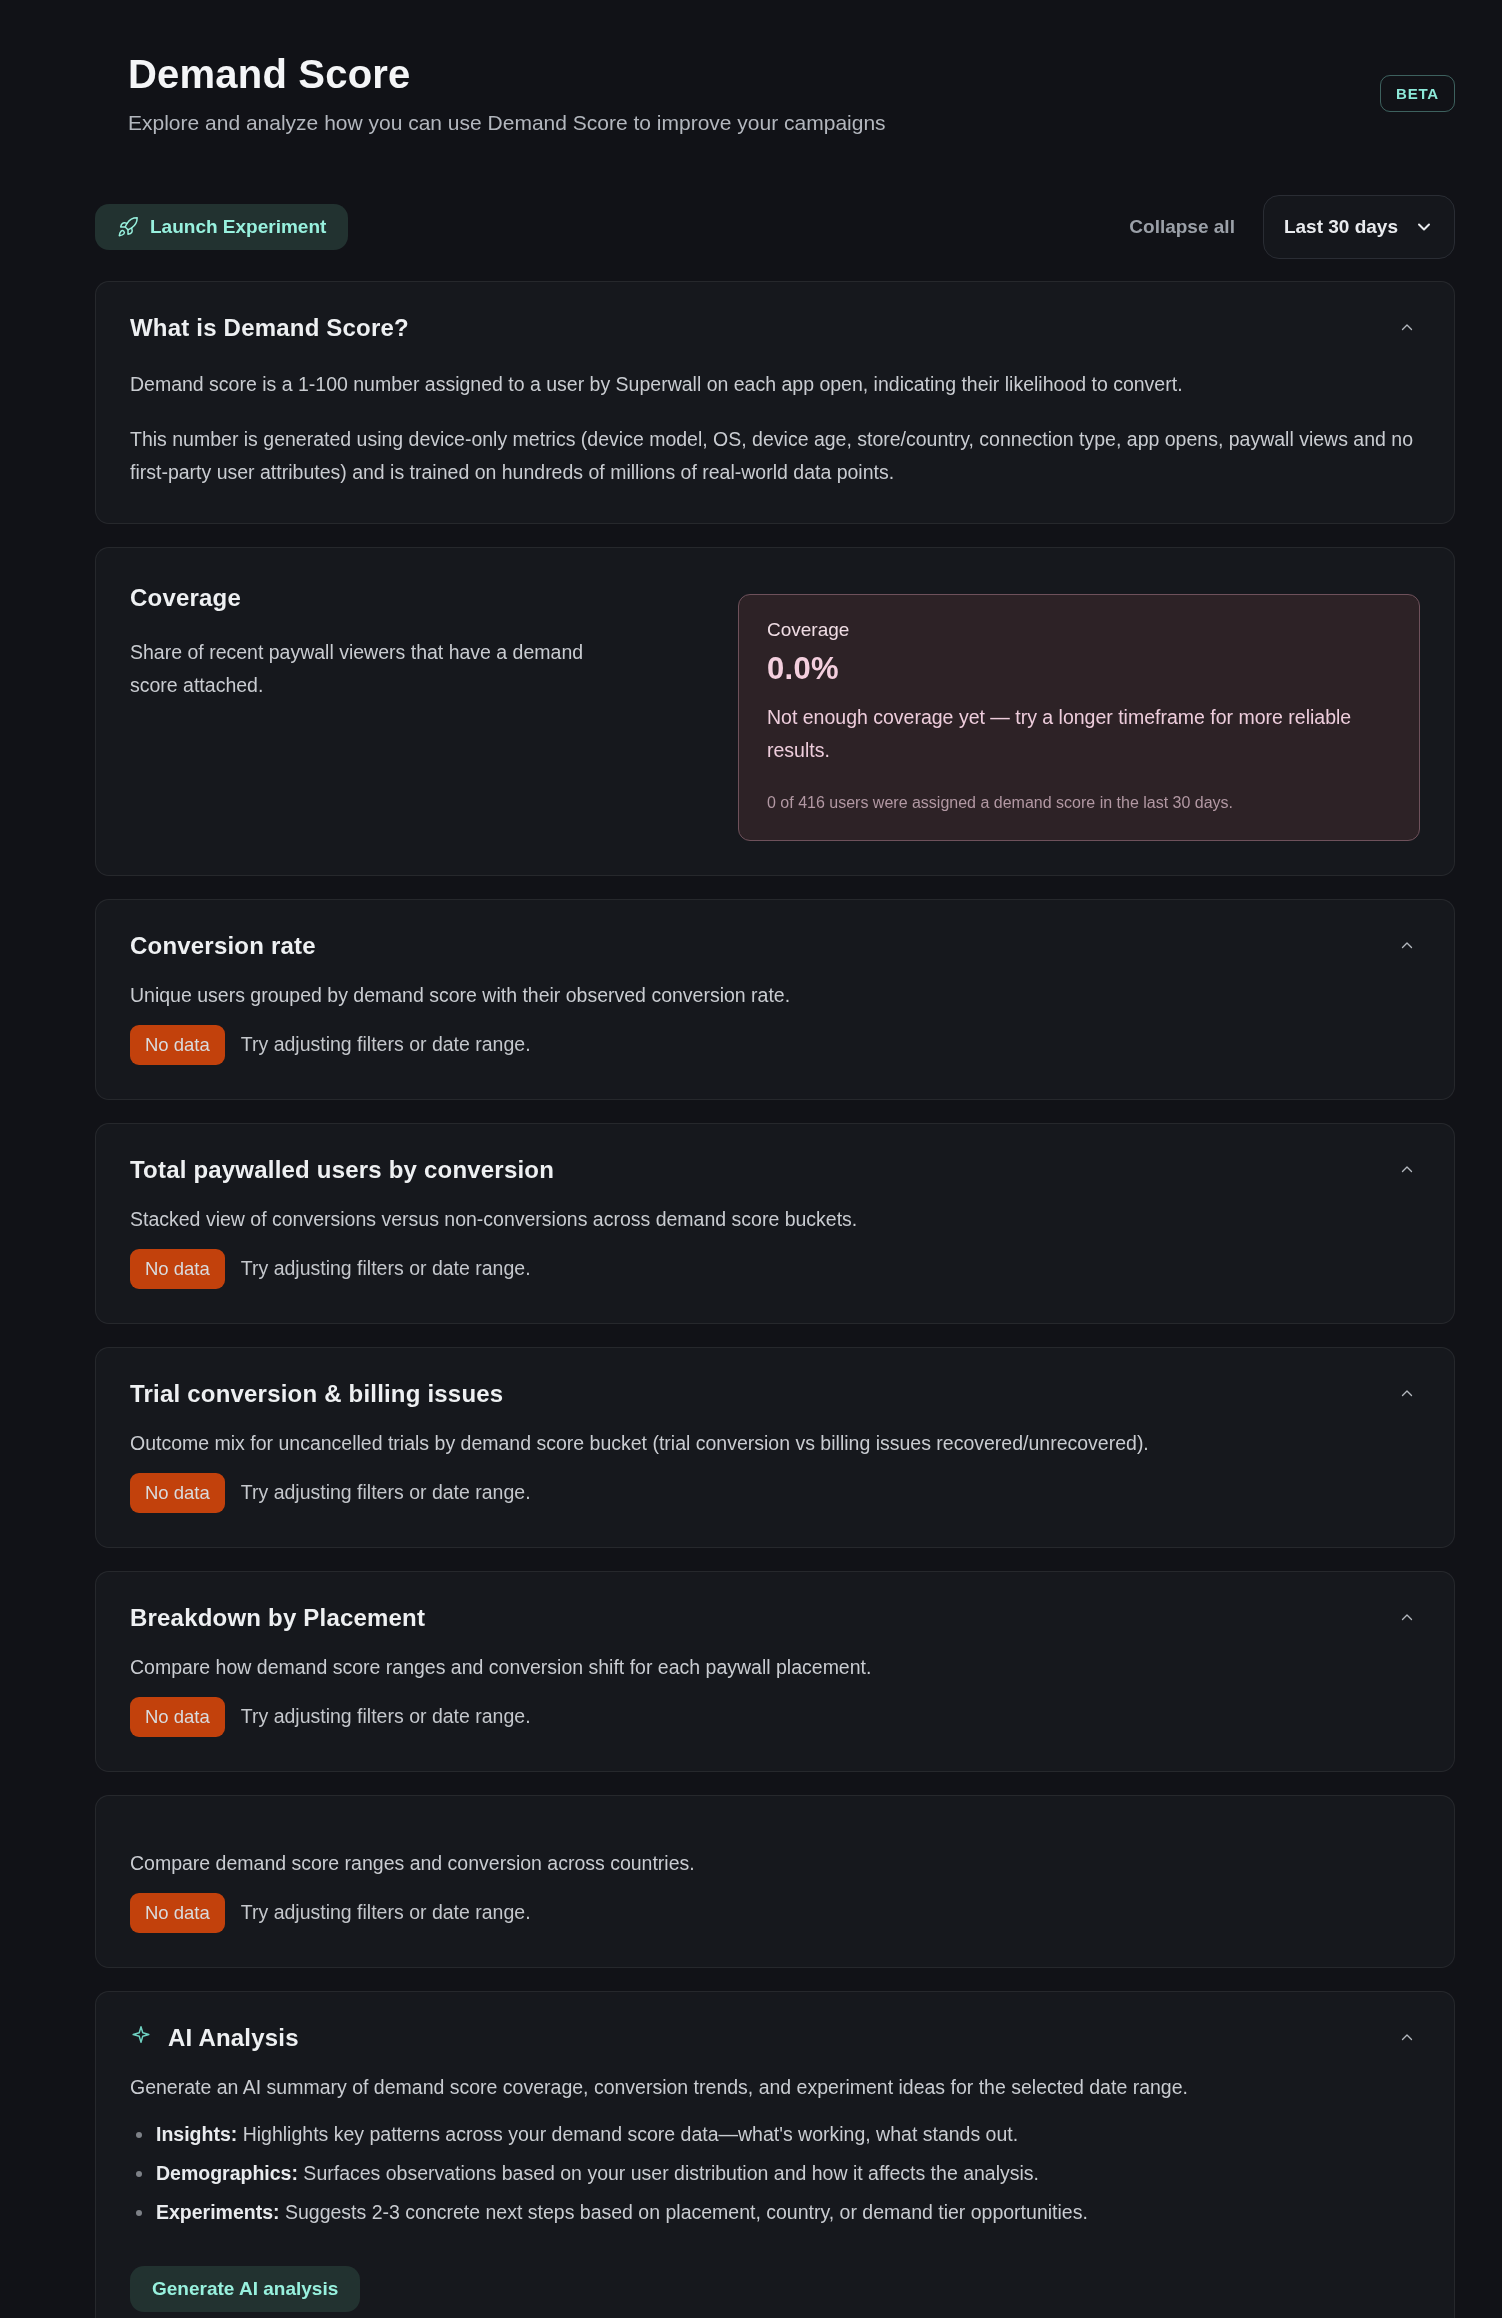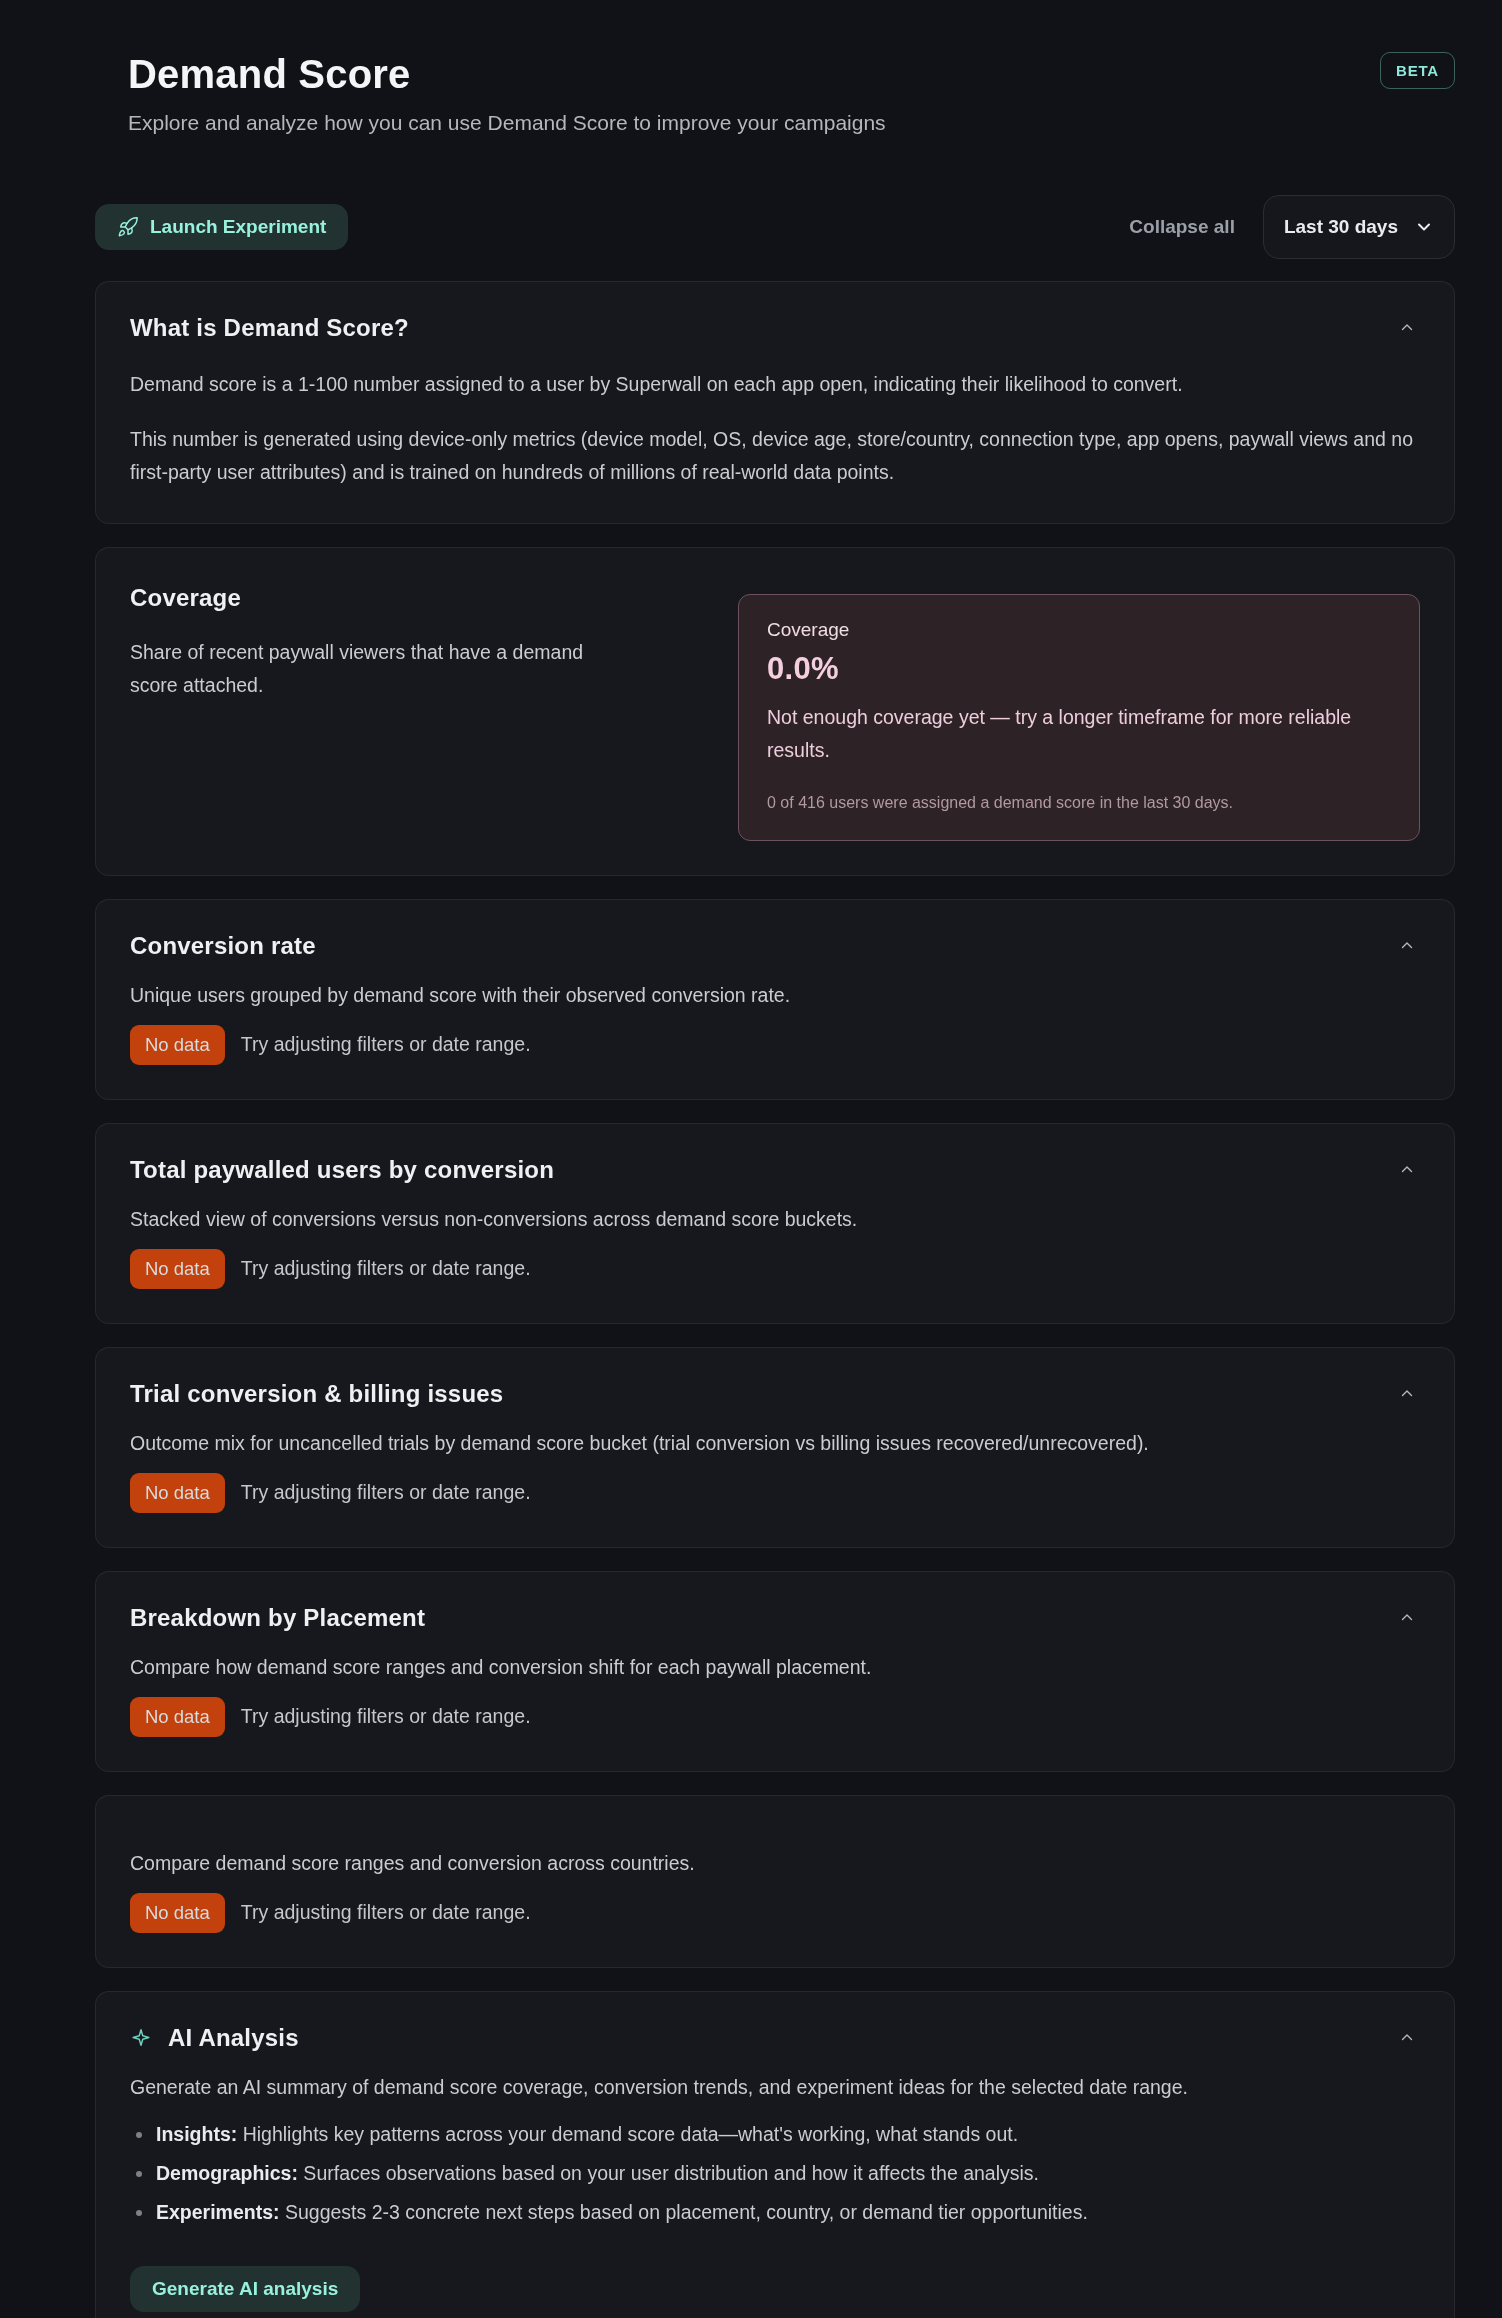--- a/index.html
+++ b/index.html
@@ -13,21 +13,21 @@
     overflow: hidden;
   }
   .container {
     padding: 52px 47px 100px 95px;
   }
 
   
   .header-row {
     display: flex;
     justify-content: space-between;
-    align-items: flex-start;
+    align-items: center;
     padding-left: 33px;
   }
   .page-title {
     font-size: 40px;
     font-weight: 700;
     letter-spacing: 0.2px;
     color: #f4f5f7;
   }
   .page-subtitle {
     margin-top: 14px;
@@ -200,21 +200,20 @@
   }
   .coverage-card-detail {
     margin-top: 28px;
     font-size: 16px;
     color: #b298a3;
   }
 
   
   .ai-title-wrap {
     display: flex;
-    align-items: center;
     gap: 16px;
   }
   .sparkle-icon { color: #6fd0c1; line-height: 0; }
   .ai-bullets {
     margin-top: 24px;
     list-style: none;
   }
   .ai-bullets li {
     position: relative;
     padding-left: 26px;

